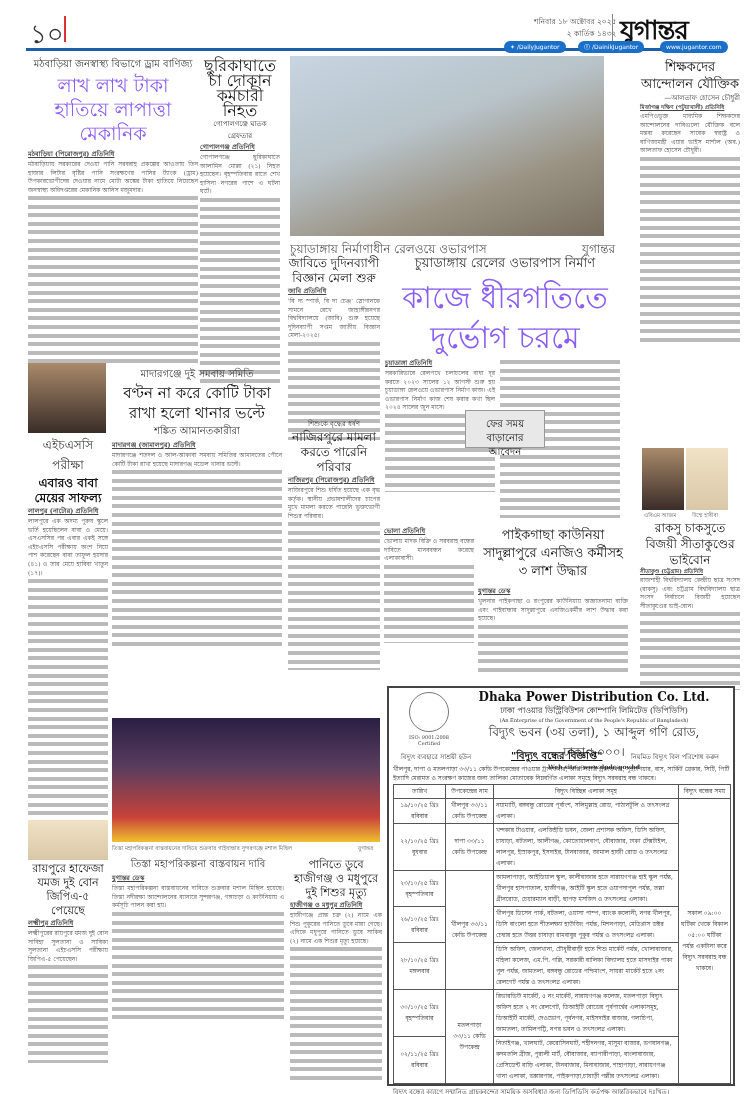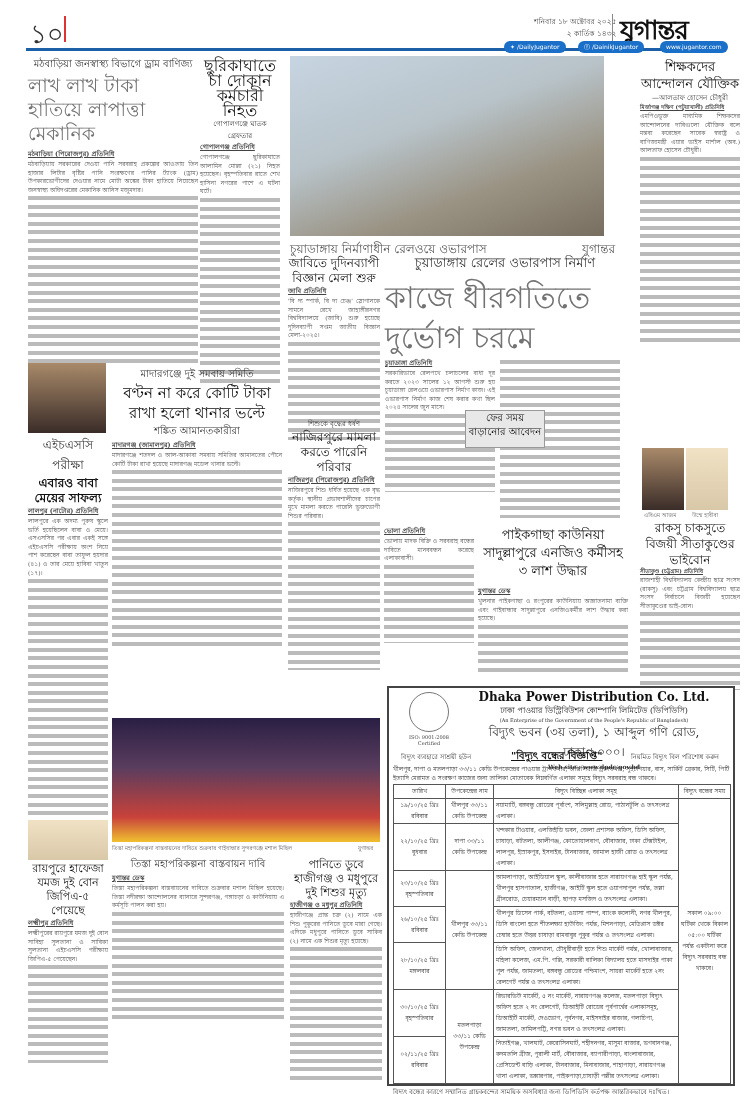--- a/index.html
+++ b/index.html
@@ -8,21 +8,21 @@
 .masthead{left:0;top:0;width:748px;height:52px}
 .pgno{left:30px;top:14px;font-size:26px;color:#333}
 .pgsep{left:64px;top:16px;width:2px;height:26px;background:#d33}
 .section{left:72px;top:10px;font-size:30px;font-weight:bold;color:#1a5fa8;font-family:"DejaVu Sans",sans-serif}
 .rule{left:26px;top:48px;width:700px;height:3px;background:#1a5fa8}
 .dateline{left:534px;top:16px;font-size:7.5px;text-align:right;line-height:12px;color:#444}
 .brand{left:620px;top:10px;font-size:26px;font-weight:bold;color:#111;font-family:"DejaVu Sans",sans-serif;letter-spacing:-1px}
 .brandsep{left:612px;top:14px;width:1px;height:30px;background:#888}
 .social{top:41px;height:12px;border-radius:7px;background:#1a6fc8;color:#fff;font-size:6px;line-height:12px;padding:0 6px;font-family:"DejaVu Sans",sans-serif}
 .kicker{font-size:10px;color:#333;text-align:center}
-.h1{font-size:20px;text-align:left;line-height:24px;color:#737373}
+.h1{font-size:20px;text-align:center;line-height:24px;color:#8b5cf6}
 .h2{font-size:16px;text-align:center;line-height:20px;color:#111}
 .h3{font-size:13px;text-align:center;line-height:17px;color:#111}
 .byline{font-size:6.5px;font-weight:bold;color:#444;text-decoration:underline}
 .body{font-size:6px;line-height:8.6px;color:#555;text-align:justify}
 .filler{background:repeating-linear-gradient(#fff 0,#fff 2px,#bbb 2px,#bbb 6px,#fff 6px,#fff 8.6px)}
 .photo{background:linear-gradient(160deg,#c7d5e2 0%,#b8c3c9 40%,#9a9384 70%,#786e60 100%)}
 .caption{font-size:12px;color:#555}
 .portrait{background:linear-gradient(180deg,#a98a6a,#3a2c28)}
 .portrait2{background:linear-gradient(180deg,#f1e2c5,#d9c8a8)}
 .nightphoto{background:linear-gradient(180deg,#2a1f44 0%,#5a3d5e 40%,#c8423a 80%,#f0c030 100%)}
@@ -64,21 +64,21 @@
   <div class="body">গোপালগঞ্জে ছুরিকাঘাতে আলামিন মোল্লা (২১) নিহত হয়েছেন। বৃহস্পতিবার রাতে শেখ হাসিনা নগরের পাশে এ ঘটনা ঘটে।</div>
   <div class="filler" style="height:190px"></div>
 </div>
 
 <div class="abs photo" style="left:290px;top:56px;width:314px;height:180px"></div>
 <div class="abs caption" style="left:290px;top:240px">চুয়াডাঙ্গায় নির্মাণাধীন রেলওয়ে ওভারপাস</div>
 <div class="abs caption" style="left:582px;top:240px">যুগান্তর</div>
 
 <div class="abs" style="left:640px;top:58px;width:100px">
   <div class="h3" style="font-size:13px;line-height:17px">শিক্ষকদের আন্দোলন যৌক্তিক</div>
-  <div class="kicker" style="font-size:7px;text-align:center">—আলতাফ হোসেন চৌধুরী</div>
+  <div class="kicker" style="font-size:7px;text-align:right">—আলতাফ হোসেন চৌধুরী</div>
   <div class="byline" style="font-size:5.5px">মির্জাগঞ্জ দক্ষিণ (পটুয়াখালী) প্রতিনিধি</div>
   <div class="body">এমপিওভুক্ত মাধ্যমিক শিক্ষকদের আন্দোলনের দাবিগুলো যৌক্তিক বলে মন্তব্য করেছেন সাবেক স্বরাষ্ট্র ও বাণিজ্যমন্ত্রী এয়ার ভাইস মার্শাল (অব.) আলতাফ হোসেন চৌধুরী।</div>
   <div class="filler" style="height:190px"></div>
 </div>
 
 <div class="abs" style="left:288px;top:256px;width:92px">
   <div class="h3" style="font-size:12px;line-height:15px">জাবিতে দুদিনব্যাপী বিজ্ঞান মেলা শুরু</div>
   <div class="byline">জাবি প্রতিনিধি</div>
   <div class="body">'বি দ্য স্পার্ক, বি দ্য চেঞ্জ' স্লোগানকে সামনে রেখে জাহাঙ্গীরনগর বিশ্ববিদ্যালয়ে (জাবি) শুরু হয়েছে দুদিনব্যাপী সপ্তম জাতীয় বিজ্ঞান মেলা-২০২৫।</div>
   <div class="filler" style="height:100px"></div>
@@ -87,21 +87,21 @@
 <div class="abs" style="left:385px;top:253px;width:240px">
   <div class="kicker" style="font-size:13px">চুয়াডাঙ্গায় রেলের ওভারপাস নির্মাণ</div>
   <div class="h1" style="font-size:30px;line-height:40px;margin-top:4px">কাজে ধীরগতিতে দুর্ভোগ চরমে</div>
 </div>
 <div class="abs" style="left:385px;top:358px;width:110px">
   <div class="byline">চুয়াডাঙ্গা প্রতিনিধি</div>
   <div class="body">সরকারিভাবে রেলপথে চলাচলের বাধা দূর করতে ২০২৩ সালের ১২ আগস্ট শুরু হয় চুয়াডাঙ্গা রেলওয়ে ওভারপাস নির্মাণ কাজ। এই ওভারপাস নির্মাণ কাজ শেষ করার কথা ছিল ২০২৪ সালের জুন মাসে।</div>
   <div class="filler" style="height:80px"></div>
 </div>
 <div class="abs filler" style="left:500px;top:358px;width:120px;height:160px"></div>
-<div class="abs boxed" style="left:465px;top:410px;width:80px;height:38px;padding:0">
+<div class="abs boxed" style="left:465px;top:410px;width:80px;height:38px;padding:6px">
   <div class="h3" style="font-size:10px;line-height:14px">ফের সময় বাড়ানোর আবেদন</div>
 </div>
 
 <div class="abs portrait" style="left:28px;top:363px;width:78px;height:70px"></div>
 <div class="abs" style="left:112px;top:366px;width:170px">
   <div class="kicker">মাদারগঞ্জে দুই সমবায় সমিতি</div>
   <div class="h2" style="font-size:15px;line-height:20px">বণ্টন না করে কোটি টাকা রাখা হলো থানার ভল্টে</div>
   <div class="kicker">শঙ্কিত আমানতকারীরা</div>
   <div class="byline">মাদারগঞ্জ (জামালপুর) প্রতিনিধি</div>
   <div class="body">মাদারগঞ্জে শতদল ও আল-আকাবা সমবায় সমিতির আমানতের পৌনে কোটি টাকা রাখা হয়েছে মাদারগঞ্জ মডেল থানার ভল্টে।</div>

